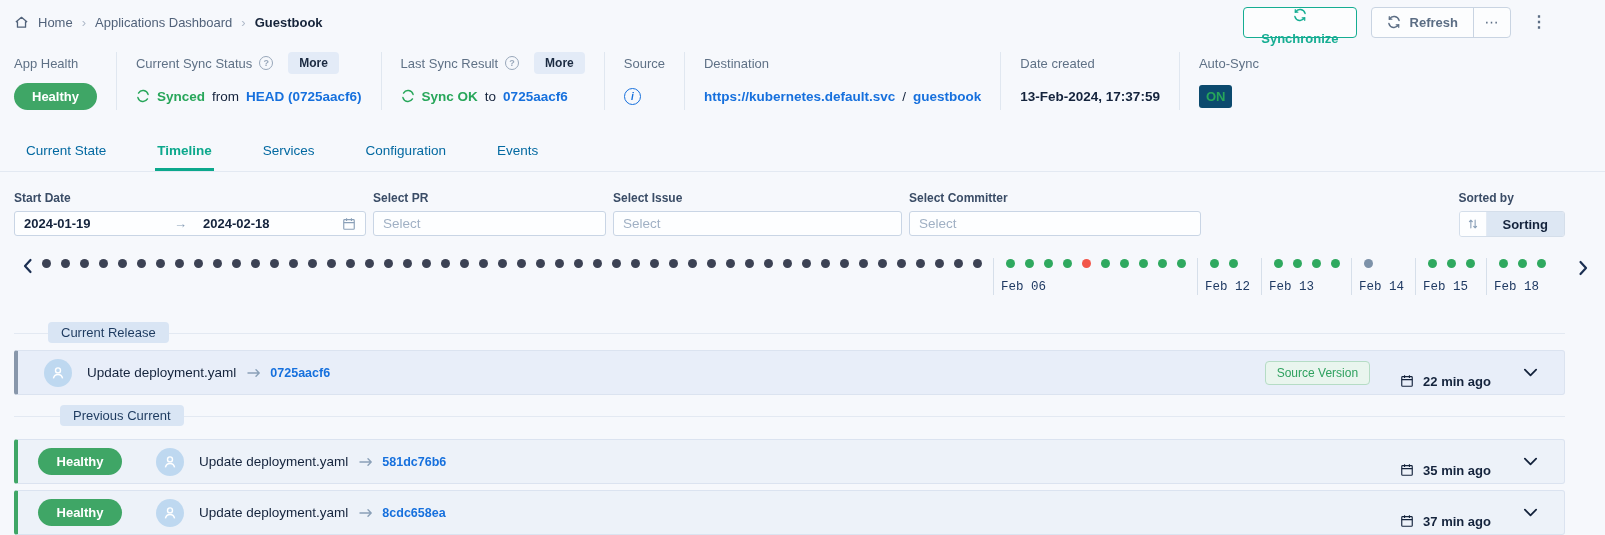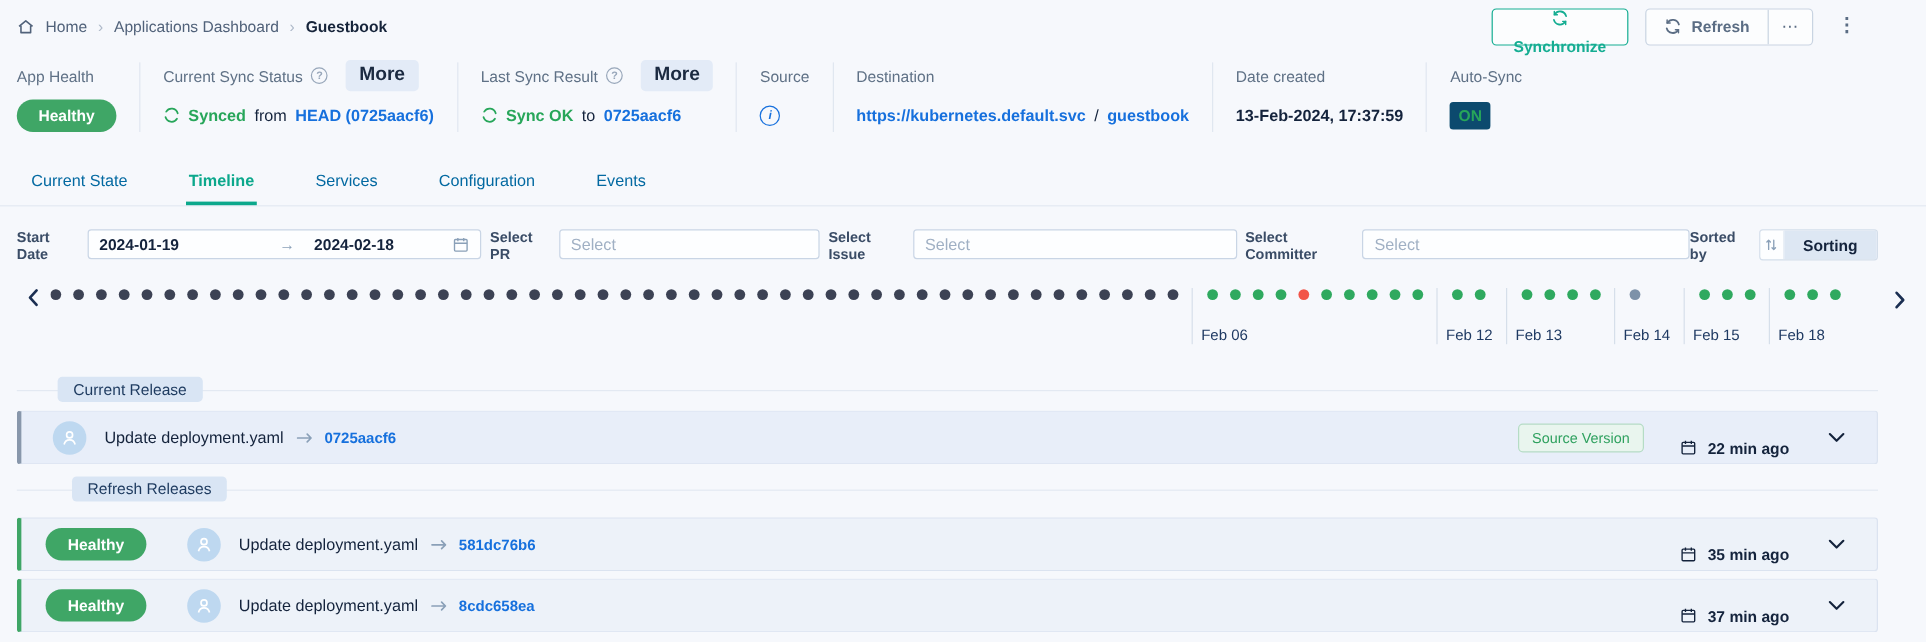--- a/index.html
+++ b/index.html
@@ -31,38 +31,38 @@
   
   .status-bar { display:flex; align-items:flex-start; padding:0 14px; margin-top:8px; }
   .scol { padding:0 19px; }
   .scol:first-child { padding-left:0; }
   .scol + .scol { border-left:1px solid #e0e7f0; }
   .slabel { display:flex; align-items:center; gap:7px; height:22px; color:#5f7186; font-size:13px; }
   .sval { margin-top:8px; height:28px; display:flex; align-items:center; gap:7px; font-size:13.5px; }
   .help-ic { width:14px; height:14px; border:1.3px solid #98a7ba; border-radius:50%; color:#98a7ba;
              font-size:9px; font-weight:700; display:inline-flex; align-items:center; justify-content:center; }
   .more-btn { margin-left:8px; background:#e3ebf7; border:none; border-radius:4px; padding:4px 11px;
-              font-size:16px; font-weight:700; color:#1b2a41; }
+              font-size:12px; font-weight:700; color:#1b2a41; }
   .pill { background:#3fa666; color:#fff; font-weight:700; font-size:13px; padding:6px 18px; border-radius:15px; }
   .green-txt { color:#27a65a; font-weight:700; }
   .link { color:#1670dd; font-weight:600; text-decoration:none; cursor:pointer; }
   .sync-ic { color:#27a65a; display:flex; }
   .info-ic { width:17px; height:17px; border:1.6px solid #1670dd; border-radius:50%; color:#1670dd;
              font-size:10px; font-weight:700; font-style:italic; display:inline-flex; align-items:center; justify-content:center; cursor:pointer; }
   .dark-val { color:#14233c; font-weight:700; }
   .on-badge { background:#0c4a6e; color:#27a65a; font-weight:700; padding:4px 7px; border-radius:3px; font-size:13px; }
 
   
   .tabs { display:flex; gap:47px; padding:0 14px 0 24px; margin-top:24px; border-bottom:1px solid #e3e9f2; }
   .tab { padding:9px 2px 10px; font-size:13.5px; color:#0369a1; border-bottom:3px solid transparent; cursor:pointer; }
   .tab.active { color:#0ca88c; font-weight:700; border-bottom-color:#0ca88c; }
 
   
   .filters { display:flex; align-items:flex-start; padding:0 40px 0 14px; margin-top:19px; }
-  .fgroup { display:flex; flex-direction:row; gap:6px; }
+  .fgroup { display:flex; flex-direction:column; gap:6px; }
   .fgroup + .fgroup { margin-left:7px; }
   .flabel { font-size:12px; font-weight:600; color:#3a4c66; }
   .fbox { height:25px; border:1px solid #c9d5e5; border-radius:3px; background:#fdfeff; display:flex; align-items:center; padding:0 9px; }
   .date-box { width:352px; }
   .date-val { font-weight:700; font-size:13px; color:#14233c; }
   .date-val.first { width:150px; }
   .range-arrow { color:#8aa0b8; margin-right:16px; font-size:13px; }
   .cal-ic { margin-left:auto; color:#8aa0b8; display:flex; }
   input.sel { border:none; outline:none; background:transparent; width:100%; font-size:13.5px; color:#14233c; font-family:inherit; }
   input.sel::placeholder { color:#a0b0c4; }
@@ -75,21 +75,21 @@
   
   .timeline { display:flex; align-items:flex-start; padding:0 12px 0 18px; margin-top:16px; }
   .tl-chev { background:none; border:none; color:#1b2f52; padding:0 2px; display:flex; }
   .tl-chev.left { margin-top:4px; margin-right:4px; }
   .tl-chev.right { margin-top:6px; margin-left:4px; }
   .tl-track { display:flex; flex:1; overflow:hidden; padding-top:5px; }
   .tl-group { flex:none; }
   .tl-group.labeled { border-left:1px solid #d6dfea; padding-left:12px; margin-left:11px; }
   .tl-dots { display:flex; gap:10px; align-items:center; height:10px; }
   .tl-dot { width:9px; height:9px; border-radius:50%; flex:none; cursor:pointer; }
-  .tl-label { margin-top:22px; height:15px; font-size:12.5px; color:#1f3a63; white-space:nowrap; margin-left:-5px; }
+  .tl-label { margin-top:12px; height:15px; font-size:12.5px; color:#1f3a63; white-space:nowrap; margin-left:-5px;font-family:Liberation Mono, monospace; }
 
   
   .section-rule { position:relative; height:21px; margin:0 40px 0 14px; }
   .section-rule.current { margin-top:27px; }
   .section-rule.previous { margin-top:10px; }
   .section-rule::before { content:""; position:absolute; left:0; right:0; top:50%; height:1px; background:#e3e9f2; }
   .section-chip { position:absolute; top:0; background:#d9e5f4; color:#1d3a5f; font-size:13px; padding:3px 13px; border-radius:4px; }
   .section-rule.current .section-chip { left:34px; }
   .section-rule.previous .section-chip { left:46px; }
 
@@ -434,21 +434,21 @@
     </span>
     <button class="chev-down">
       <svg width="15" height="11" viewBox="0 0 16 11" fill="none" stroke="currentColor" stroke-width="1.9" stroke-linecap="round" stroke-linejoin="round">
           <path d="M2 2.5 8 8.5l6-6"></path>
         </svg>
     </button>
   </span>
 </div>
 
 <div class="section-rule previous">
-  <span class="section-chip">Refresh Releases</span>
+  <span class="section-chip">Previous Current</span>
 </div>
 
 <div class="release-row prev first">
   <span class="row-pill">Healthy</span>
   <span class="avatar">
     <svg width="16" height="16" viewBox="0 0 16 16" fill="none" stroke="#ffffff" stroke-width="1.4">
         <circle cx="8" cy="5.4" r="2.5"></circle>
         <path d="M3.4 13.4c.6-2.6 2.4-3.9 4.6-3.9s4 1.3 4.6 3.9"></path>
       </svg>
   </span>

